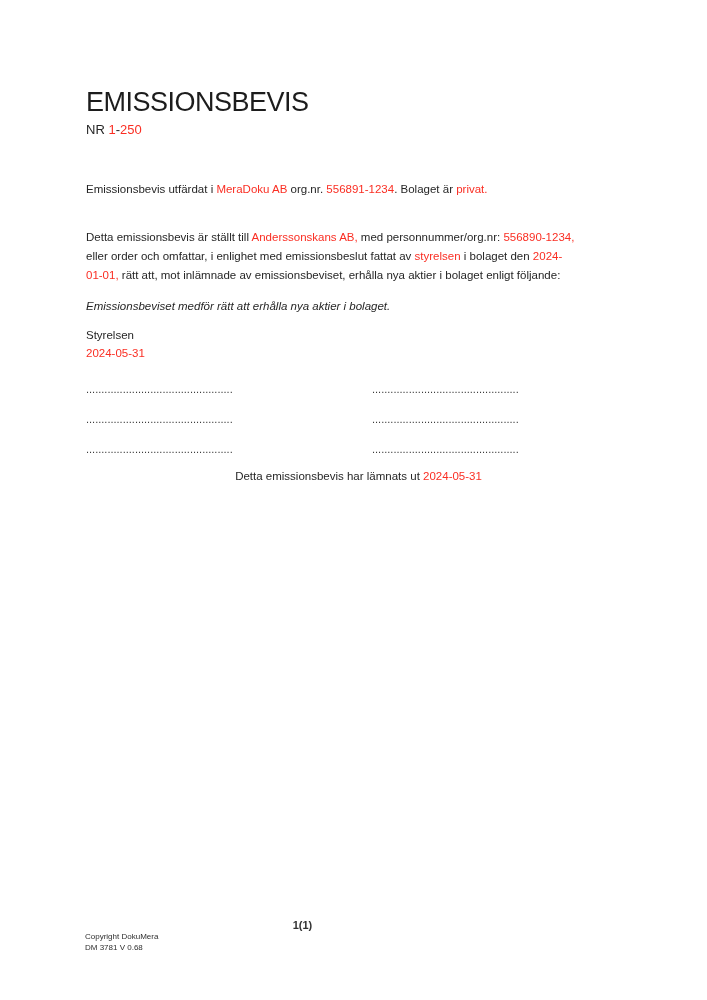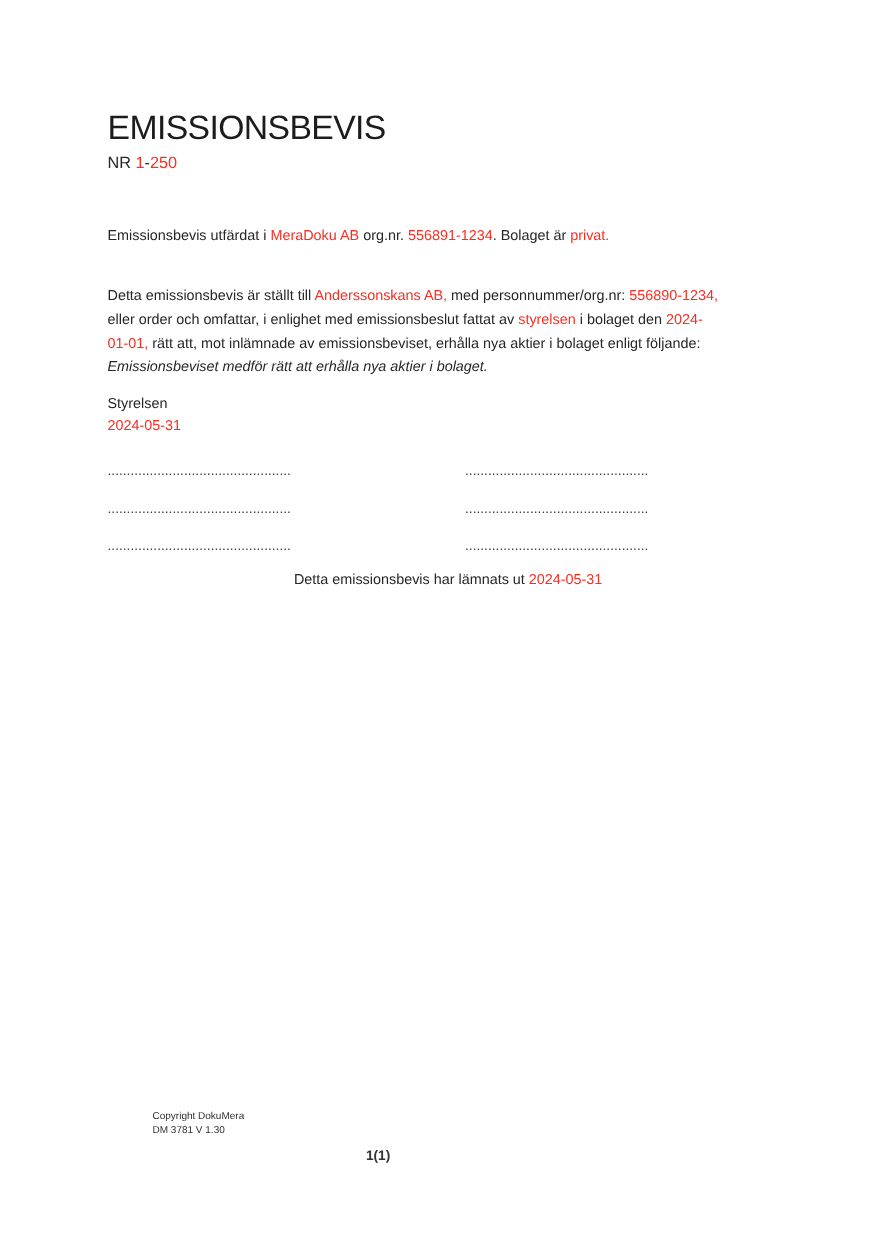--- a/index.html
+++ b/index.html
@@ -35,20 +35,21 @@
     white-space:nowrap;
   }
   .nr-line{
     font-size:13px;
     line-height:16px;
     margin-bottom:42px;
   }
   p.body{
     font-size:11.5px;
     line-height:19px;
+    margin-bottom:12px;
   }
   p.body.mb13{margin-bottom:29px;}
   p.body.mb10{margin-bottom:10px;font-style:italic;}
   .signoff{
     font-size:11.5px;
     line-height:18px;
     margin-bottom:18px;
   }
   .red{color:var(--accent-red);}
   .sig-section{margin-bottom:0;}
@@ -79,25 +80,24 @@
     top:919px;
     width:100%;
     text-align:center;
     font-size:11px;
     color:#333333;
     font-weight:bold;
   }
   .copyright{
     position:absolute;
     left:85px;
-    top:888px;
+    top:932px;
     font-size:8px;
     line-height:10.5px;
     color:#2e2e2e;
-    margin-left:37px;
   }
 </style>
 </head>
 <body>
 
 <div class="page">
   <div class="content">
 
     <h1 class="doc-title">EMISSIONSBEVIS</h1>
 
@@ -127,15 +127,15 @@
     </div>
 
     <p class="handed-out"><span>Detta emissionsbevis har lämnats ut </span><span class="red">2024-05-31</span></p>
 
   </div>
 
   <div class="page-number">1(1)</div>
 
   <div class="copyright">
     <div>Copyright DokuMera</div>
-    <div>DM 3781 V 1.30</div>
+    <div>DM 3781 V 0.68</div>
   </div>
 </div>
 
 </body></html>

